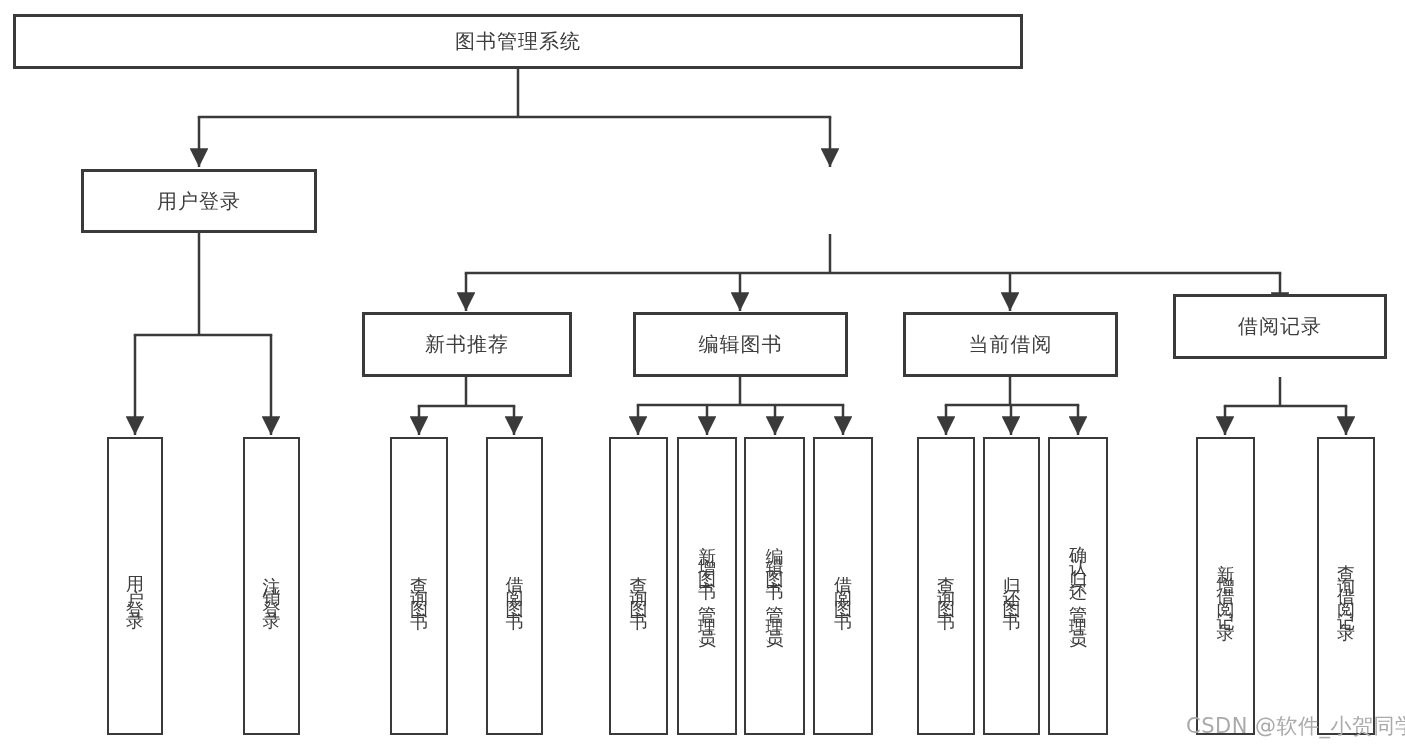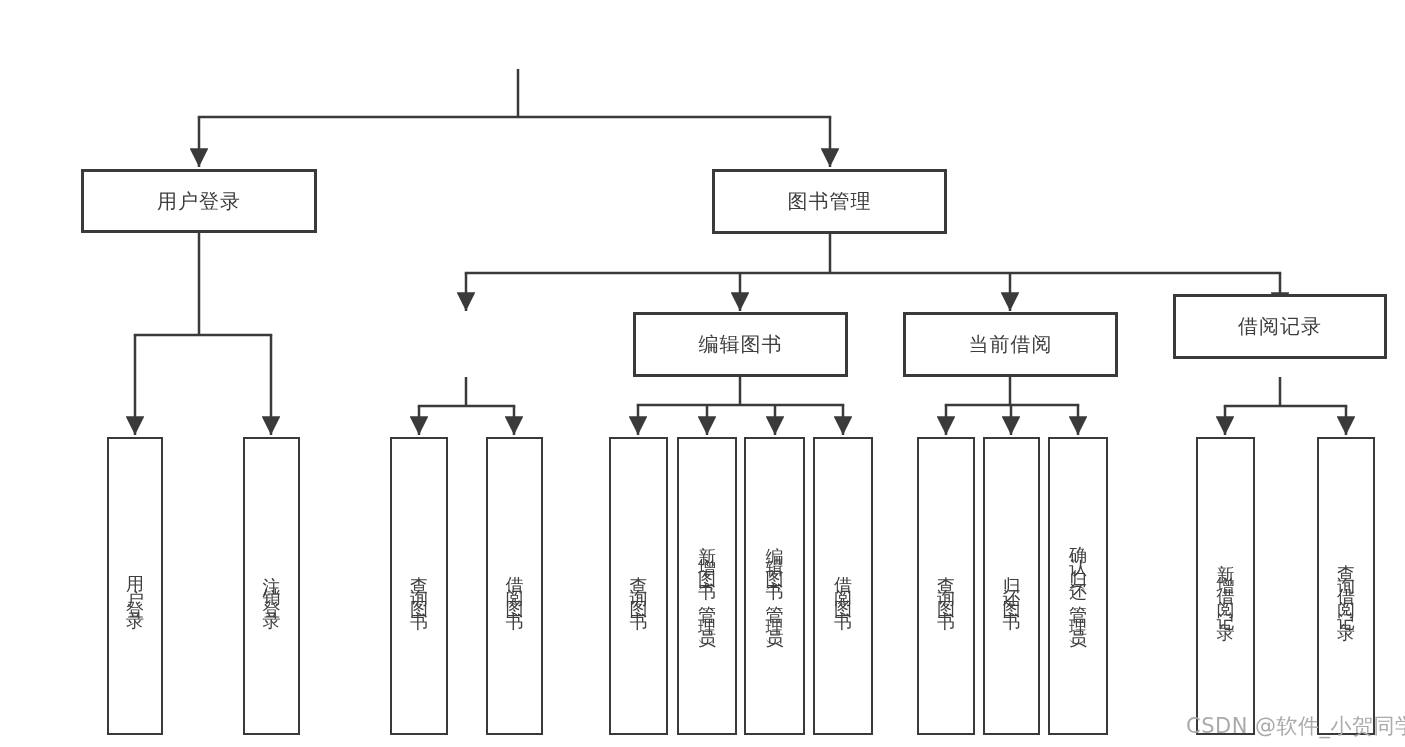--- a/index.html
+++ b/index.html
@@ -105,28 +105,31 @@
       <line x1="1011" y1="405" x2="1011" y2="435" marker-end="url(#arrow)"></line>
       <line x1="1078" y1="405" x2="1078" y2="435" marker-end="url(#arrow)"></line>
 
       <line x1="1280" y1="377" x2="1280" y2="406"></line>
       <line x1="1223.75" y1="406" x2="1347.25" y2="406"></line>
       <line x1="1225" y1="406" x2="1225" y2="435" marker-end="url(#arrow)"></line>
       <line x1="1346" y1="406" x2="1346" y2="435" marker-end="url(#arrow)"></line>
     </g>
   </svg>
 
+  <div class="box" style="left:13px;top:14px;width:1010px;height:55px">
+    <span class="h-label">图书管理系统</span>
+  </div>
 
   <div class="box" style="left:81px;top:169px;width:236px;height:64px">
     <span class="h-label">用户登录</span>
   </div>
-  <div class="box" style="left:712px;top:169px;width:235px;height:65px">
-    <span class="h-label">图书管理</span>
+
+  <div class="box" style="left:362px;top:312px;width:210px;height:65px">
+    <span class="h-label">新书推荐</span>
   </div>
-
   <div class="box" style="left:633px;top:312px;width:215px;height:65px">
     <span class="h-label">编辑图书</span>
   </div>
   <div class="box" style="left:903px;top:312px;width:215px;height:65px">
     <span class="h-label">当前借阅</span>
   </div>
   <div class="box" style="left:1173px;top:294px;width:214px;height:65px">
     <span class="h-label">借阅记录</span>
   </div>
 

